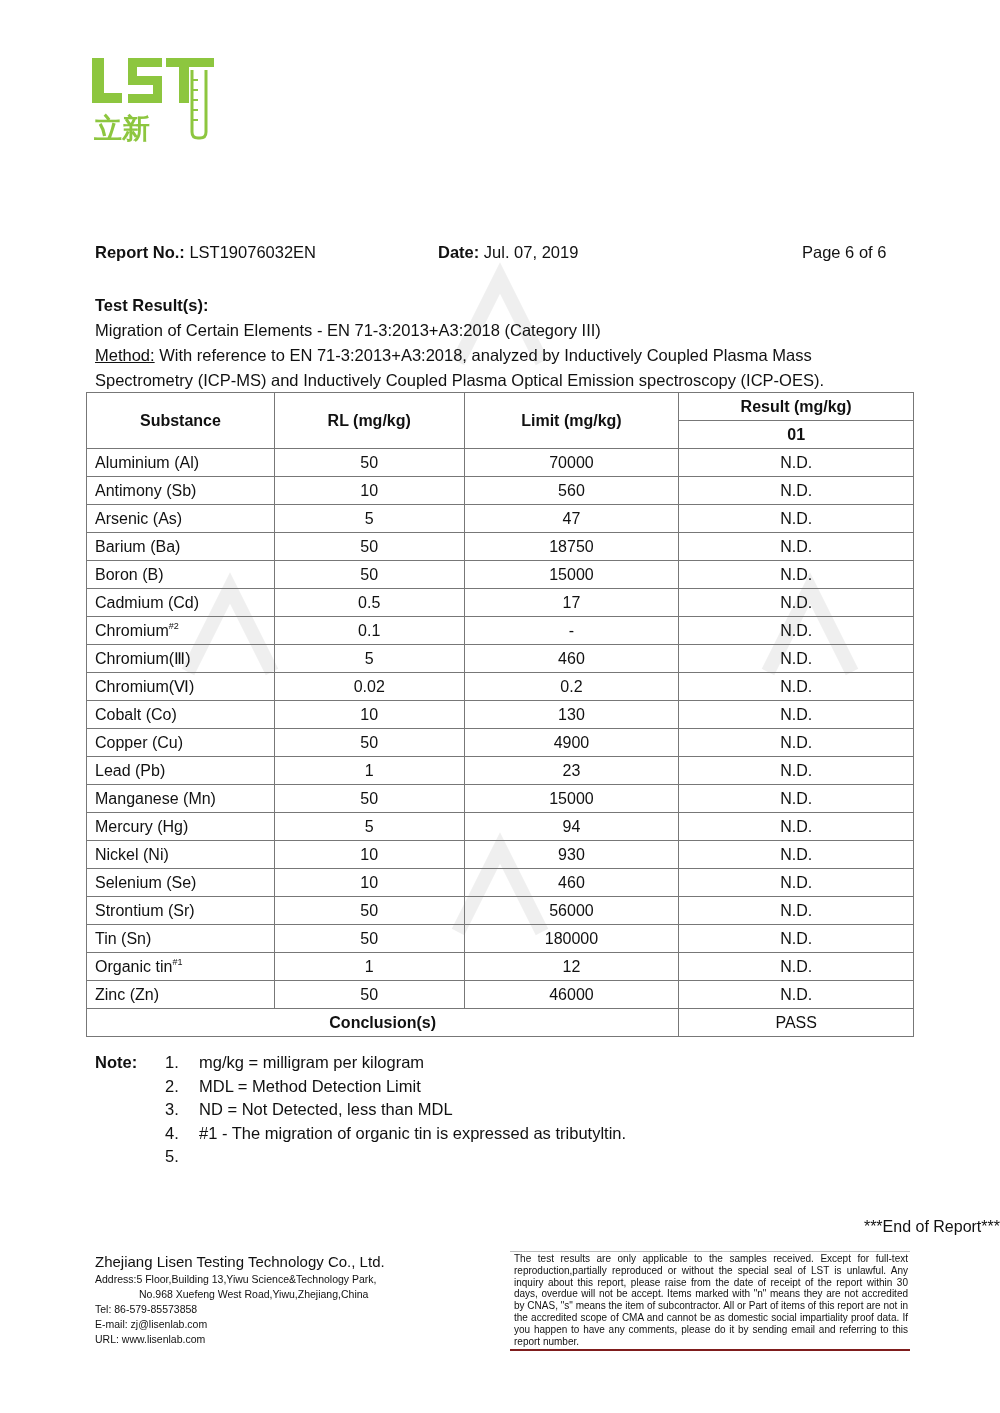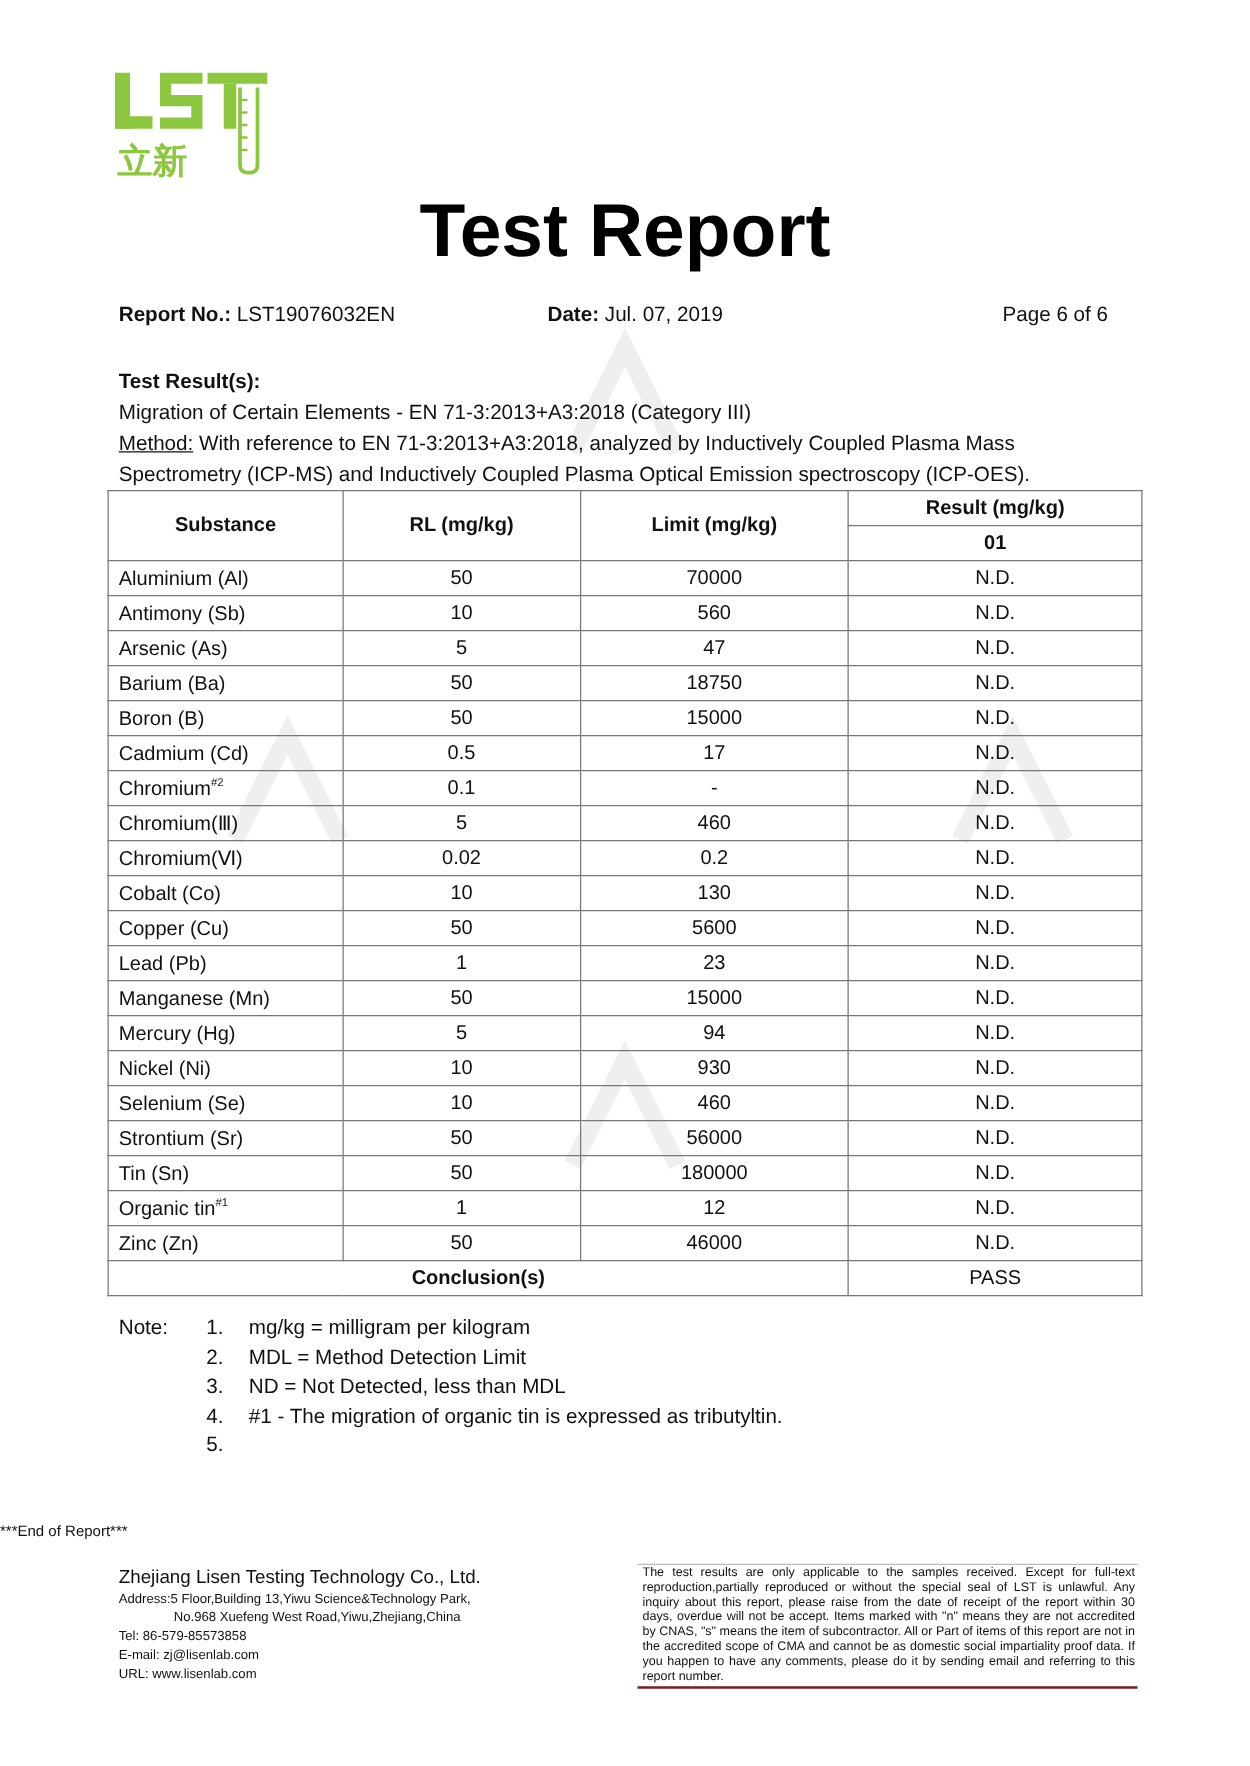--- a/index.html
+++ b/index.html
@@ -16,24 +16,24 @@
   .u { text-decoration:underline;margin-top:18px; }
   table.results { position:absolute; left:86px; top:392px; width:828px;
                   border-collapse:collapse; font-size:16px; }
   table.results td, table.results th { border:1.5px solid #777; height:27px; padding:0; }
   table.results th { font-weight:bold; text-align:center; }
   td.sub { text-align:left; padding-left:8px !important; }
   td.c { text-align:center; }
   sup { font-size:9px; vertical-align:7px; }
   .notes { position:absolute; left:95px; top:1051px; width:810px; font-size:16.5px; line-height:23.5px; }
   .note-row { display:flex; }
-  .note-label { width:70px; font-weight:normal; }
+  .note-label { width:70px; font-weight:bold; }
   .note-num { width:34px; }
   .note-text { flex:1; text-align:justify; }
-  .end { position:absolute; left:0; top:1218px; width:1000px; text-align:left; font-size:12px; }
+  .end { position:absolute; left:0; top:1218px; width:1000px; text-align:right; font-size:16px; }
   .footer-left { position:absolute; left:95px; top:1252px; width:320px; font-size:10.5px; line-height:15px; }
   .footer-left .company { font-size:15px; line-height:20px; }
   .footer-right { position:absolute; left:510px; top:1251px; width:394px; font-size:10px; line-height:11.8px;
                   text-align:justify; border-top:1px solid #bbb; border-bottom:2px solid #7f1d1d; padding:1px 2px 2px 4px; }
 </style>
 </head>
 <body>
 
 <div class="page">
 
@@ -62,21 +62,20 @@
     <g stroke="#8dc63f" stroke-width="2">
         <line x1="100" y1="22" x2="106" y2="22"></line>
         <line x1="100" y1="32" x2="106" y2="32"></line>
         <line x1="100" y1="42" x2="106" y2="42"></line>
         <line x1="100" y1="52" x2="106" y2="52"></line>
         <line x1="100" y1="62" x2="106" y2="62"></line>
       </g>
     <text x="2" y="80" font-size="28" font-weight="bold" fill="#8dc63f" font-family="DejaVu Sans, sans-serif">立新</text>
   </svg>
 
-  <div class="title">Test Report</div>
 
   <div class="meta" style="left:95px">
     <b>Report No.:</b>
     <span>LST19076032EN</span>
   </div>
   <div class="meta" style="left:438px">
     <b>Date:</b>
     <span>Jul. 07, 2019</span>
   </div>
   <div class="meta" style="left:802px">Page 6 of 6</div>
@@ -163,21 +162,21 @@
         </tr>
         <tr>
           <td class="sub"><span>Cobalt (Co)</span><sup></sup></td>
           <td class="c">10</td>
           <td class="c">130</td>
           <td class="c">N.D.</td>
         </tr>
         <tr>
           <td class="sub"><span>Copper (Cu)</span><sup></sup></td>
           <td class="c">50</td>
-          <td class="c">5600</td>
+          <td class="c">4900</td>
           <td class="c">N.D.</td>
         </tr>
         <tr>
           <td class="sub"><span>Lead (Pb)</span><sup></sup></td>
           <td class="c">1</td>
           <td class="c">23</td>
           <td class="c">N.D.</td>
         </tr>
         <tr>
           <td class="sub"><span>Manganese (Mn)</span><sup></sup></td>

